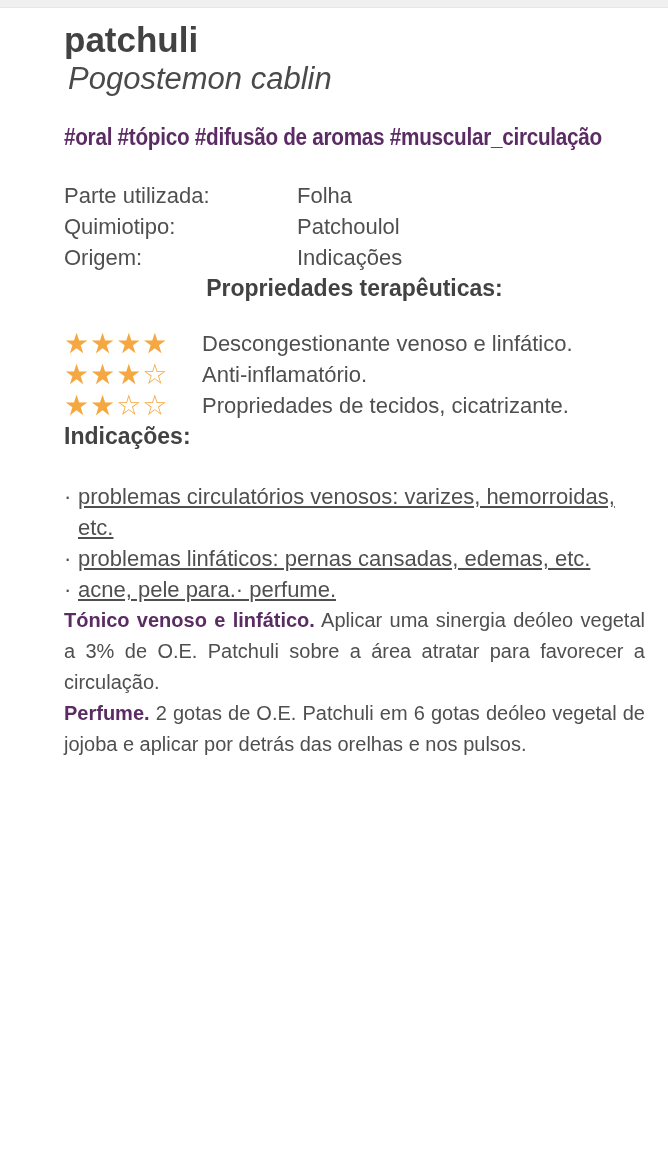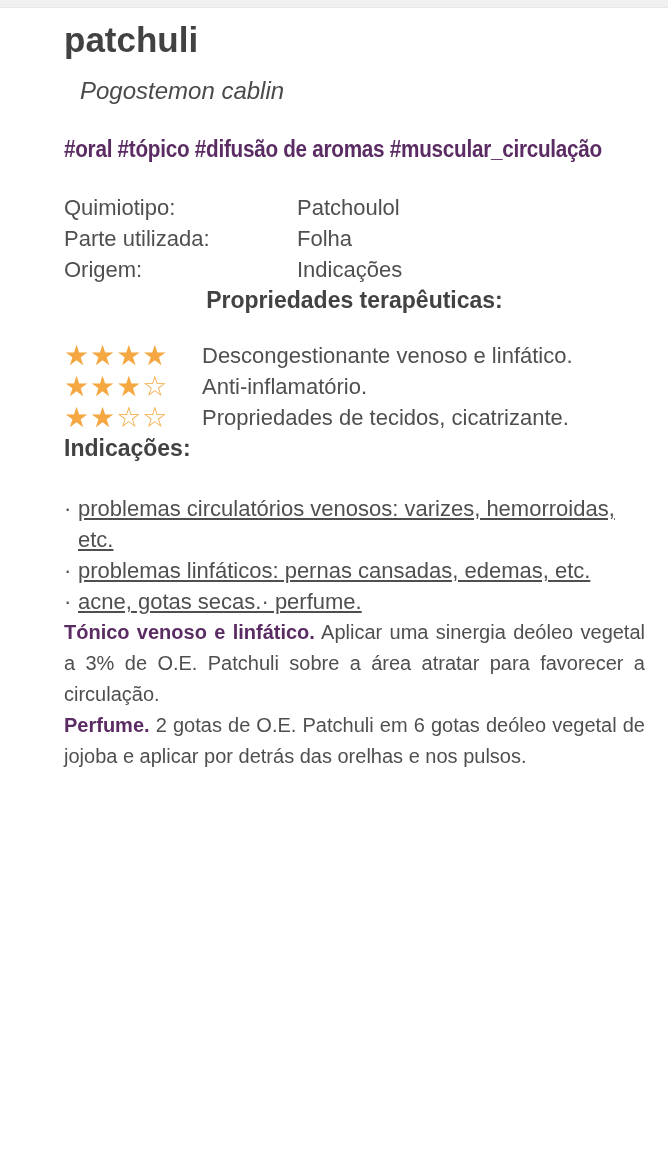--- a/index.html
+++ b/index.html
@@ -29,22 +29,22 @@
   }
   h1.title {
     margin: 12px 0 0 0;
     font-size: 35px;
     line-height: 40px;
     font-weight: 700;
     color: #424242;
     letter-spacing: 0px;
   }
   .subtitle {
-    margin: 16px;
-    font-size: 24px;
+    margin: 4px;
+    font-size: 31px;
     line-height: 30px;
     font-style: italic;
     color: #4a4a4a;
   }
   .hashtags {
     margin-top: 28px;
     font-size: 23px;
     line-height: 30px;
     font-weight: 700;
     color: #5b2c63;
@@ -138,26 +138,26 @@
 
   <div class="content">
 
     <h1 class="title">patchuli</h1>
     <div class="subtitle">Pogostemon cablin</div>
 
     <div class="hashtags">#oral #tópico #difusão de aromas #muscular_circulação</div>
 
     <section class="info">
       <div class="info-row">
+        <span class="info-label">Parte utilizada:</span>
+        <span class="info-value">Folha</span>
+      </div>
+      <div class="info-row">
         <span class="info-label">Quimiotipo:</span>
         <span class="info-value">Patchoulol</span>
-      </div>
-      <div class="info-row">
-        <span class="info-label">Parte utilizada:</span>
-        <span class="info-value">Folha</span>
       </div>
       <div class="info-row">
         <span class="info-label">Origem:</span>
         <span class="info-value">Indicações</span>
       </div>
     </section>
 
     <h2 class="heading props-heading">Propriedades terapêuticas:</h2>
 
     <section class="props">
@@ -181,21 +181,21 @@
       <li>
         <span class="bullet-char">·</span>
         <span class="bullet-text">problemas circulatórios venosos: varizes, hemorroidas, etc.</span>
       </li>
       <li>
         <span class="bullet-char">·</span>
         <span class="bullet-text">problemas linfáticos: pernas cansadas, edemas, etc.</span>
       </li>
       <li>
         <span class="bullet-char">·</span>
-        <span class="bullet-text">acne, gotas secas.· perfume.</span>
+        <span class="bullet-text">acne, pele para.· perfume.</span>
       </li>
     </ul>
 
     <p class="usage usage-tonic"><strong class="lead">Tónico venoso e linfático.</strong> <span>Aplicar uma sinergia deóleo vegetal a 3% de O.E. Patchuli sobre a área atratar para favorecer a circulação.</span></p>
 
     <p class="usage usage-perfume"><strong class="lead">Perfume.</strong> <span>2 gotas de O.E. Patchuli em 6 gotas deóleo vegetal de jojoba e aplicar por detrás das orelhas e nos pulsos.</span></p>
 
   </div>
 </div>
 

